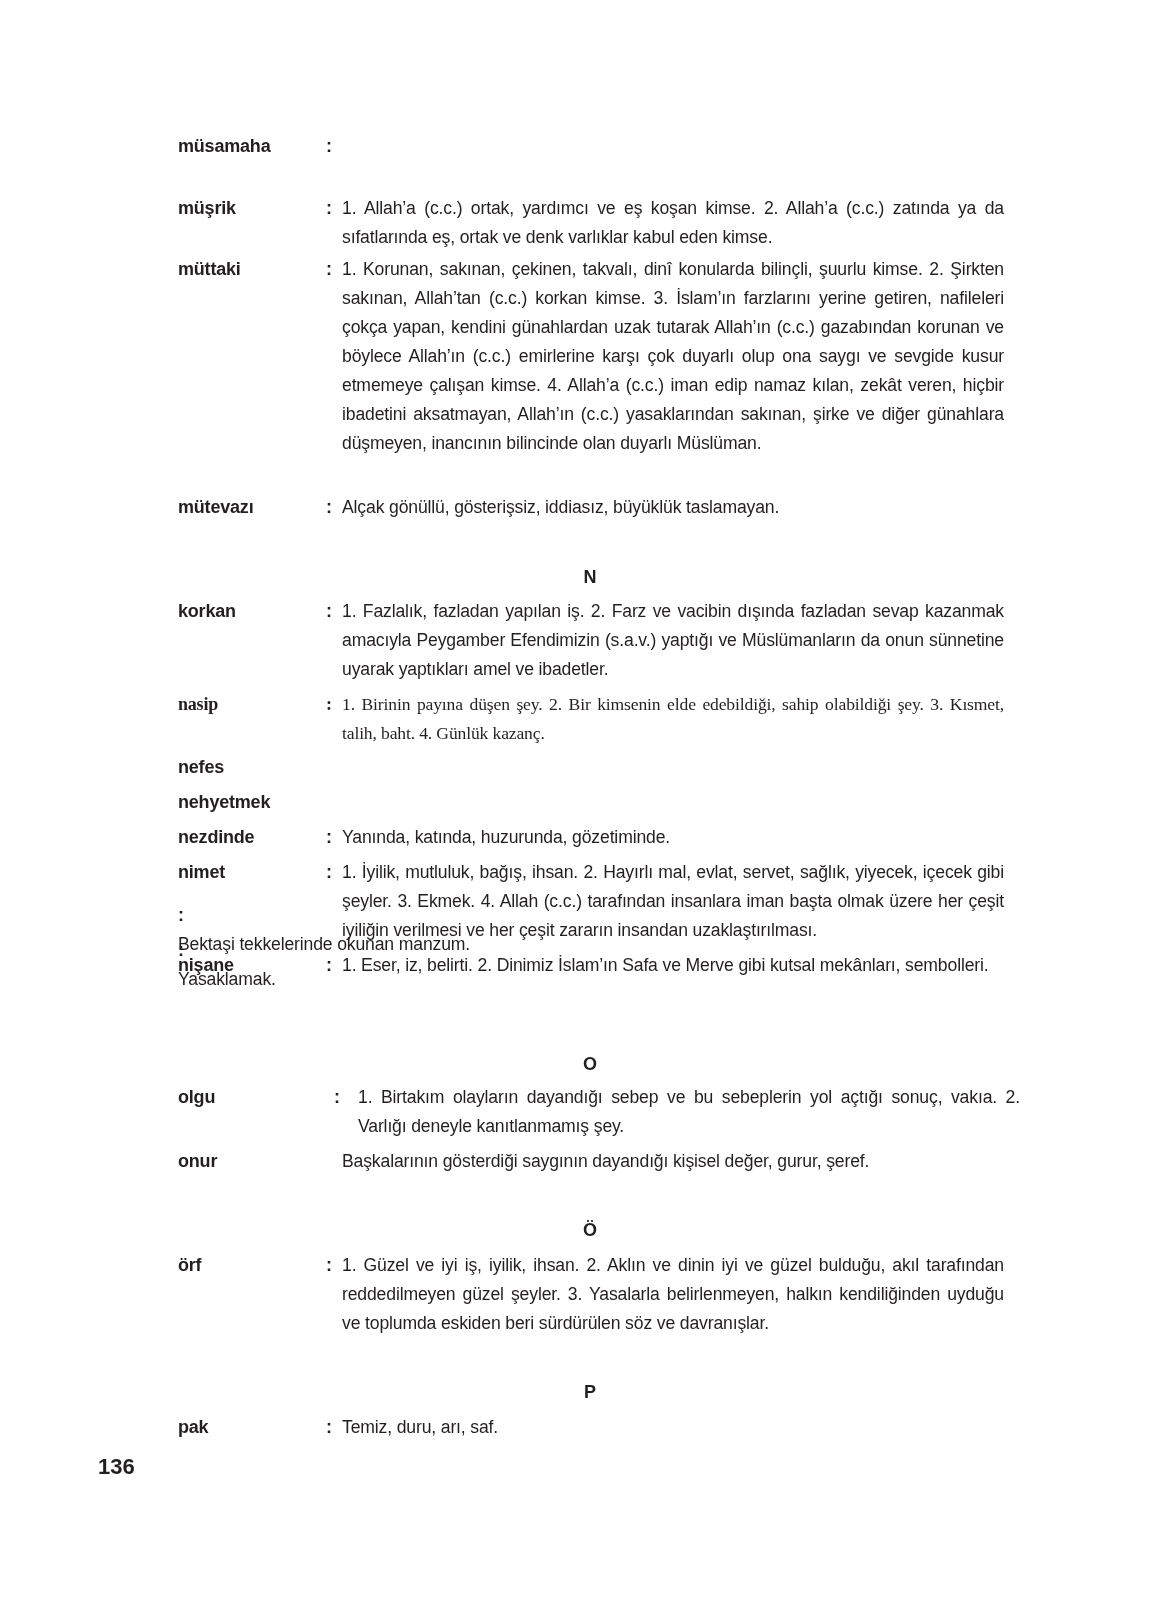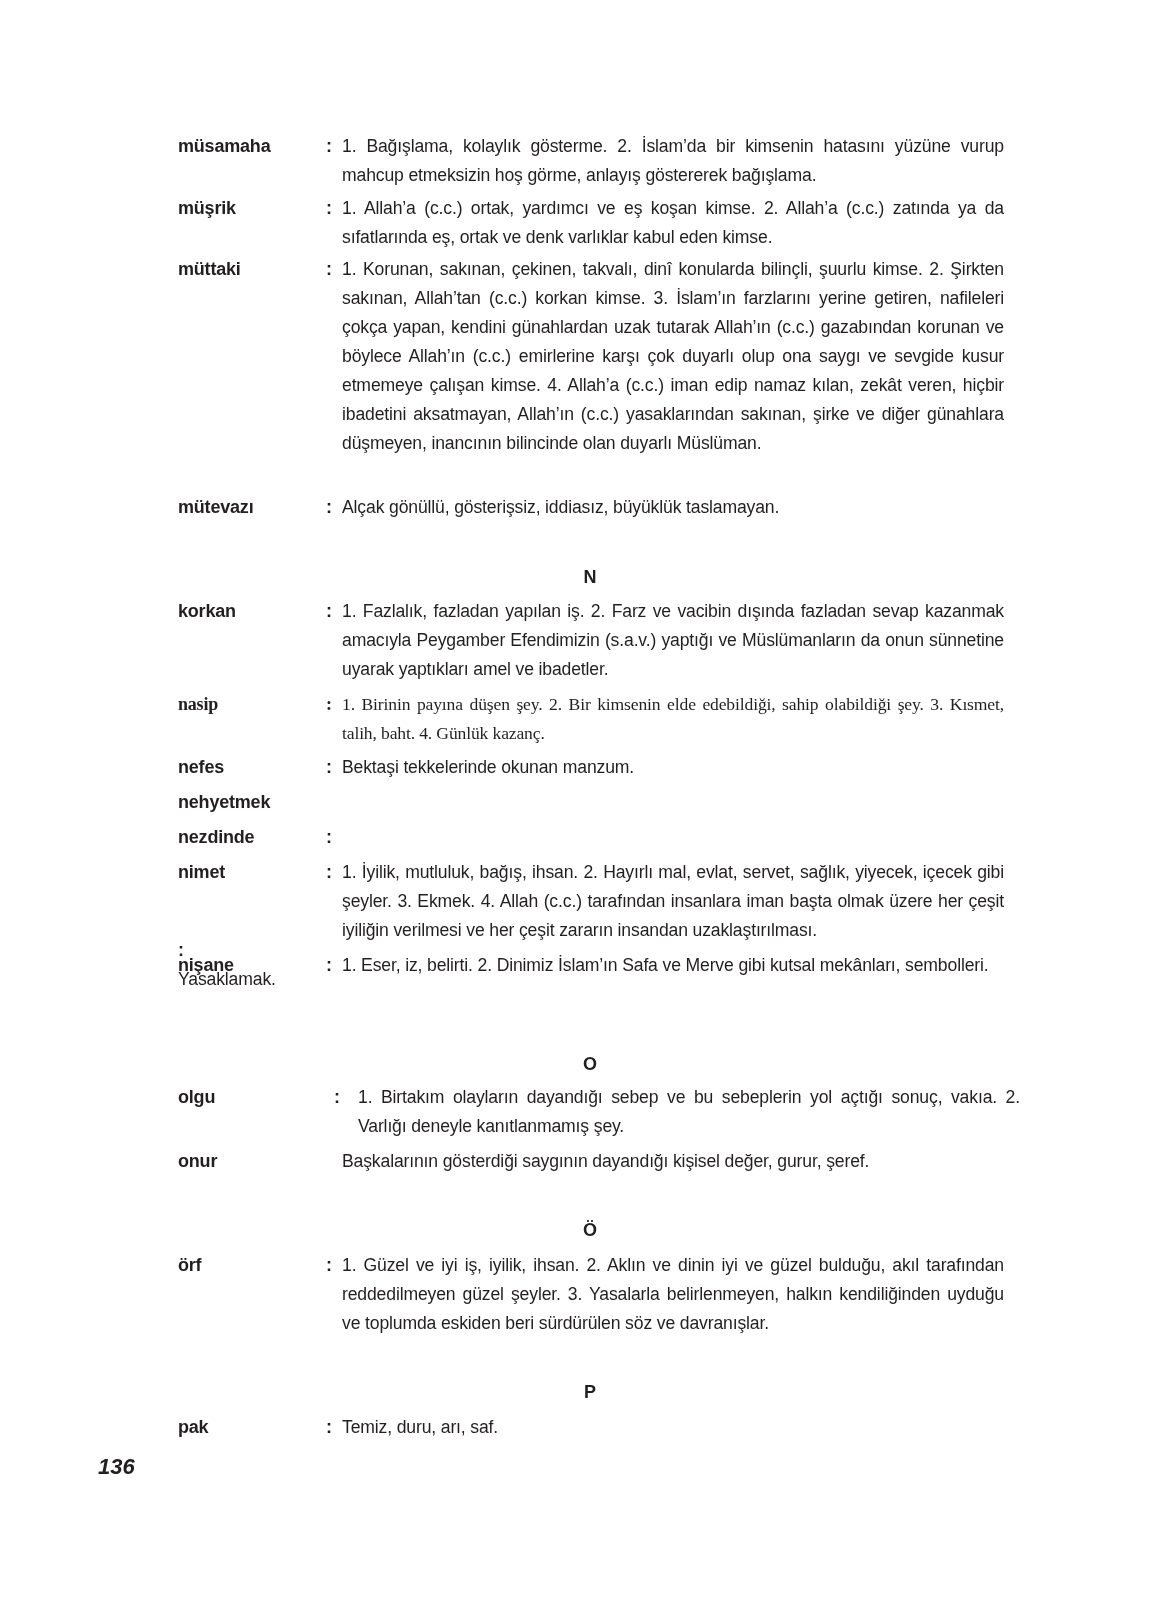--- a/index.html
+++ b/index.html
@@ -25,32 +25,31 @@
       width: 662px; flex: 0 0 662px;
       font-size: 17.6px; line-height: 29px;
       text-align: justify; letter-spacing: -0.15px;
     }
     .letter {
       position: absolute; left: 560px; width: 60px; text-align: center;
       font-weight: bold; font-size: 18px; line-height: 24px;
     }
     .pageno {
       position: absolute; left: 98px; top: 1453px;
-      font-weight: bold; font-size: 22px; line-height: 28px; font-style: italic;
+      font-weight: bold; font-size: 22px; line-height: 28px;
     }
   </style>
 </head>
 <body>
 
 <div class="page">
 
   <div class="entry" style="top:132px;">
     <span class="term">müsamaha</span>
     <span class="colon">:</span>
-    <span class="def">1. Bağışlama, kolaylık gösterme. 2. İslam’da bir kimsenin hatasını yüzüne vurup mahcup etmeksizin hoş görme, anlayış göstererek bağışlama.</span>
   </div>
   <div class="entry" style="top:194px;">
     <span class="term">müşrik</span>
     <span class="colon">:</span>
     <span class="def">1. Allah’a (c.c.) ortak, yardımcı ve eş koşan kimse. 2. Allah’a (c.c.) zatında ya da sıfatlarında eş, ortak ve denk varlıklar  kabul eden kimse.</span>
   </div>
   <div class="entry" style="top:255px;">
     <span class="term">müttaki</span>
     <span class="colon">:</span>
     <span class="def">1. Korunan, sakınan, çekinen, takvalı, dinî konularda bilinçli, şuurlu kimse. 2. Şirkten sakınan, Allah’tan (c.c.) korkan kimse. 3. İslam’ın farzlarını yerine getiren, nafileleri çokça yapan, kendini günahlardan uzak tutarak Allah’ın (c.c.) gazabından korunan ve böylece Allah’ın (c.c.) emirlerine karşı çok duyarlı olup ona saygı ve sevgide kusur etmemeye çalışan kimse. 4. Allah’a (c.c.) iman edip namaz kılan, zekât veren, hiçbir ibadetini aksatmayan, Allah’ın (c.c.) yasaklarından sakınan, şirke ve diğer günahlara düşmeyen, inancının bilincinde olan duyarlı Müslüman.</span>
@@ -65,33 +64,34 @@
   <div class="entry" style="top:597px;">
     <span class="term">korkan</span>
     <span class="colon">:</span>
     <span class="def">1. Fazlalık, fazladan yapılan iş. 2. Farz ve vacibin dışında fazladan sevap kazanmak amacıyla Peygamber Efendimizin (s.a.v.) yaptığı ve Müslümanların da onun sünnetine uyarak yaptıkları amel ve ibadetler.</span>
   </div>
   <div class="entry" style="top:690px;font-family:Liberation Serif, serif;">
     <span class="term">nasip</span>
     <span class="colon">:</span>
     <span class="def">1. Birinin payına düşen şey. 2. Bir kimsenin elde edebildiği, sahip olabildiği şey. 3. Kısmet, talih, baht. 4. Günlük kazanç.</span>
   </div>
-  <div class="entry" style="top:753px;">
+  <div class="entry" style="top:753px;flex-direction:column;">
     <span class="term">nefes</span>
     <span class="colon">:</span>
     <span class="def">Bektaşi tekkelerinde okunan manzum.</span>
   </div>
   <div class="entry" style="top:788px;flex-direction:column;">
     <span class="term">nehyetmek</span>
     <span class="colon">:</span>
     <span class="def">Yasaklamak.</span>
   </div>
   <div class="entry" style="top:823px;">
     <span class="term">nezdinde</span>
     <span class="colon">:</span>
+    <span class="def">Yanında, katında, huzurunda, gözetiminde.</span>
   </div>
   <div class="entry" style="top:858px;">
     <span class="term">nimet</span>
     <span class="colon">:</span>
     <span class="def">1. İyilik, mutluluk, bağış, ihsan. 2. Hayırlı mal, evlat, servet, sağlık, yiyecek, içecek gibi şeyler. 3. Ekmek. 4. Allah (c.c.) tarafından insanlara iman başta olmak üzere her çeşit iyiliğin verilmesi ve her çeşit zararın insandan uzaklaştırılması.</span>
   </div>
   <div class="entry" style="top:951px;">
     <span class="term">nişane</span>
     <span class="colon">:</span>
     <span class="def">1. Eser, iz, belirti. 2. Dinimiz İslam’ın Safa ve Merve gibi kutsal mekânları, sembolleri.</span>

